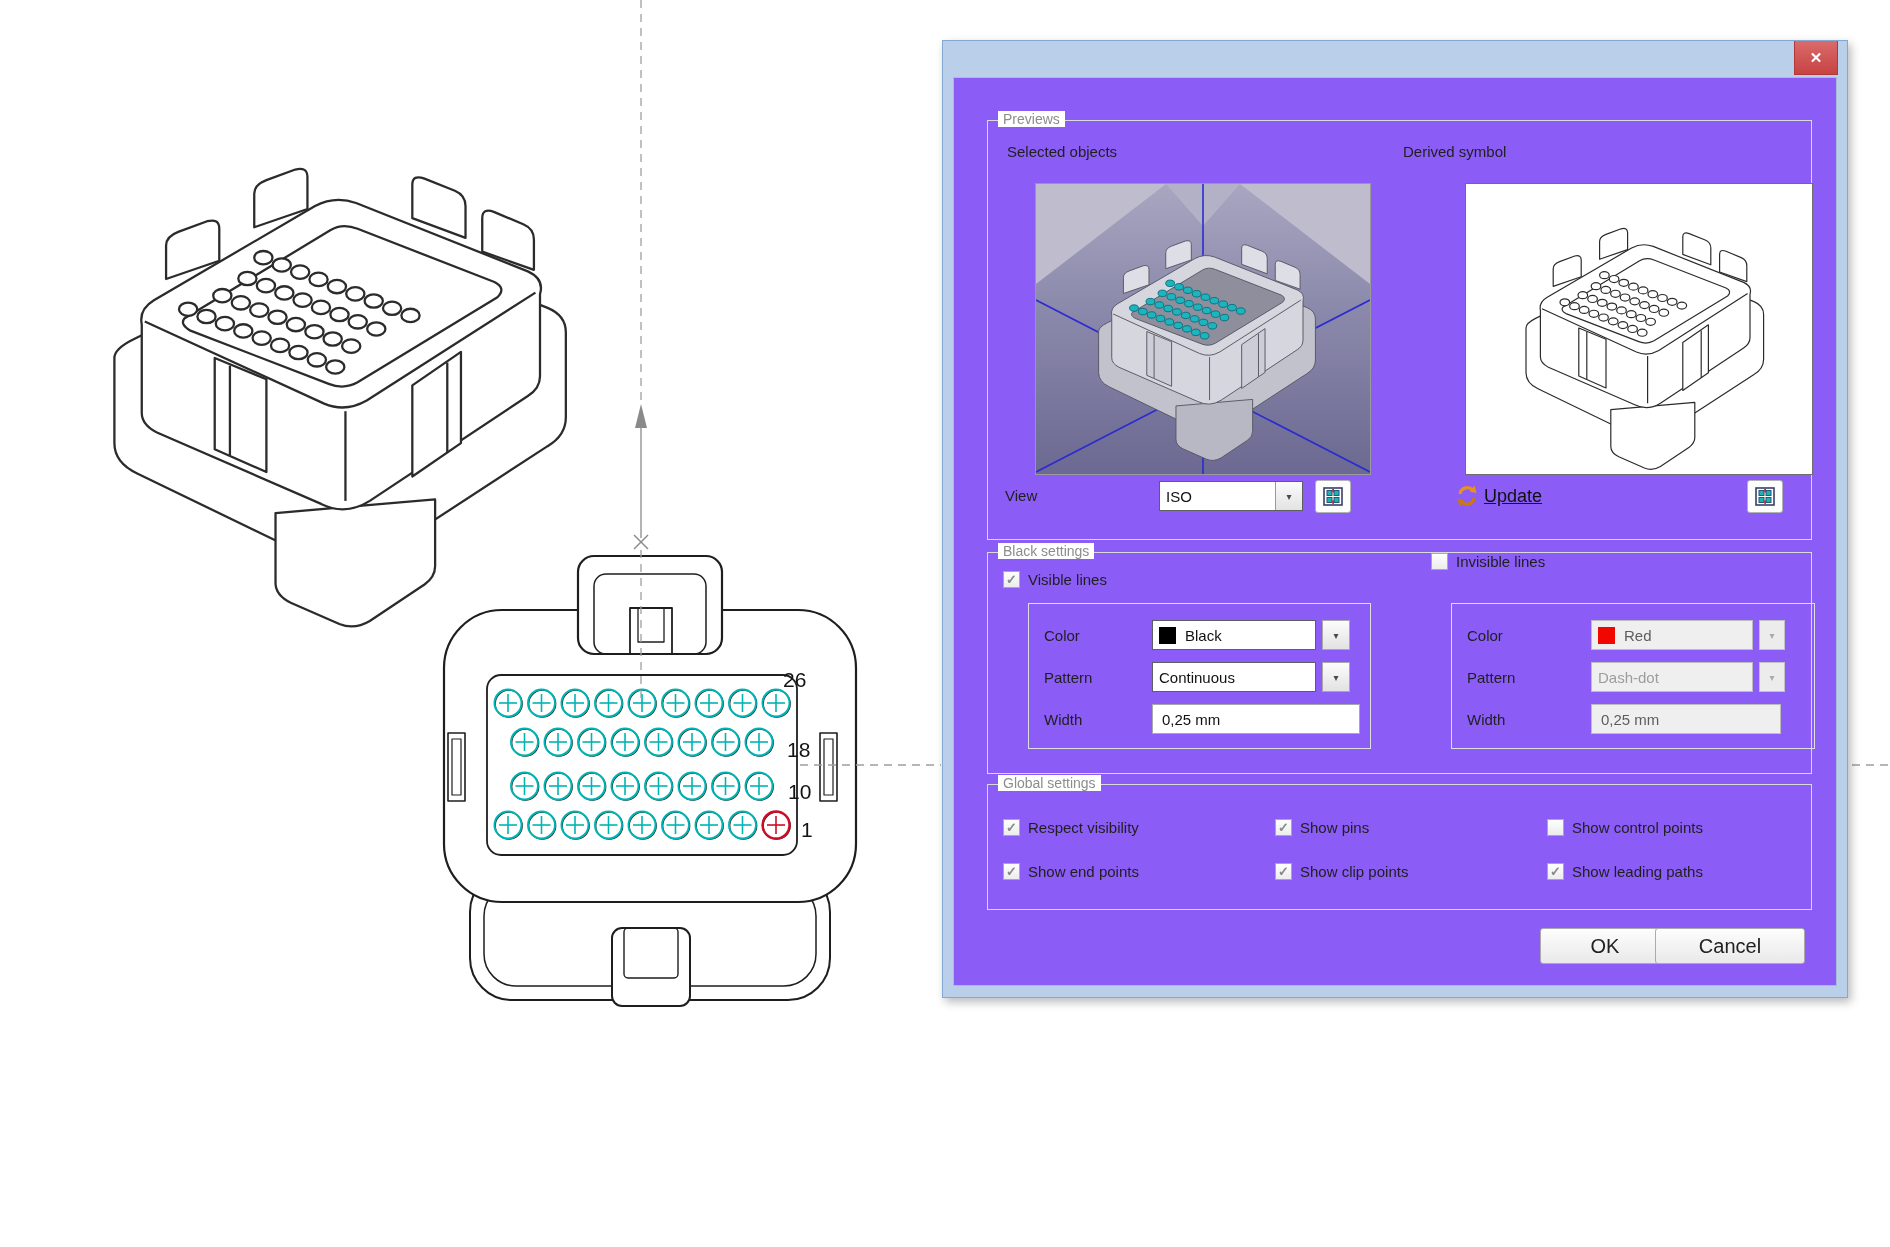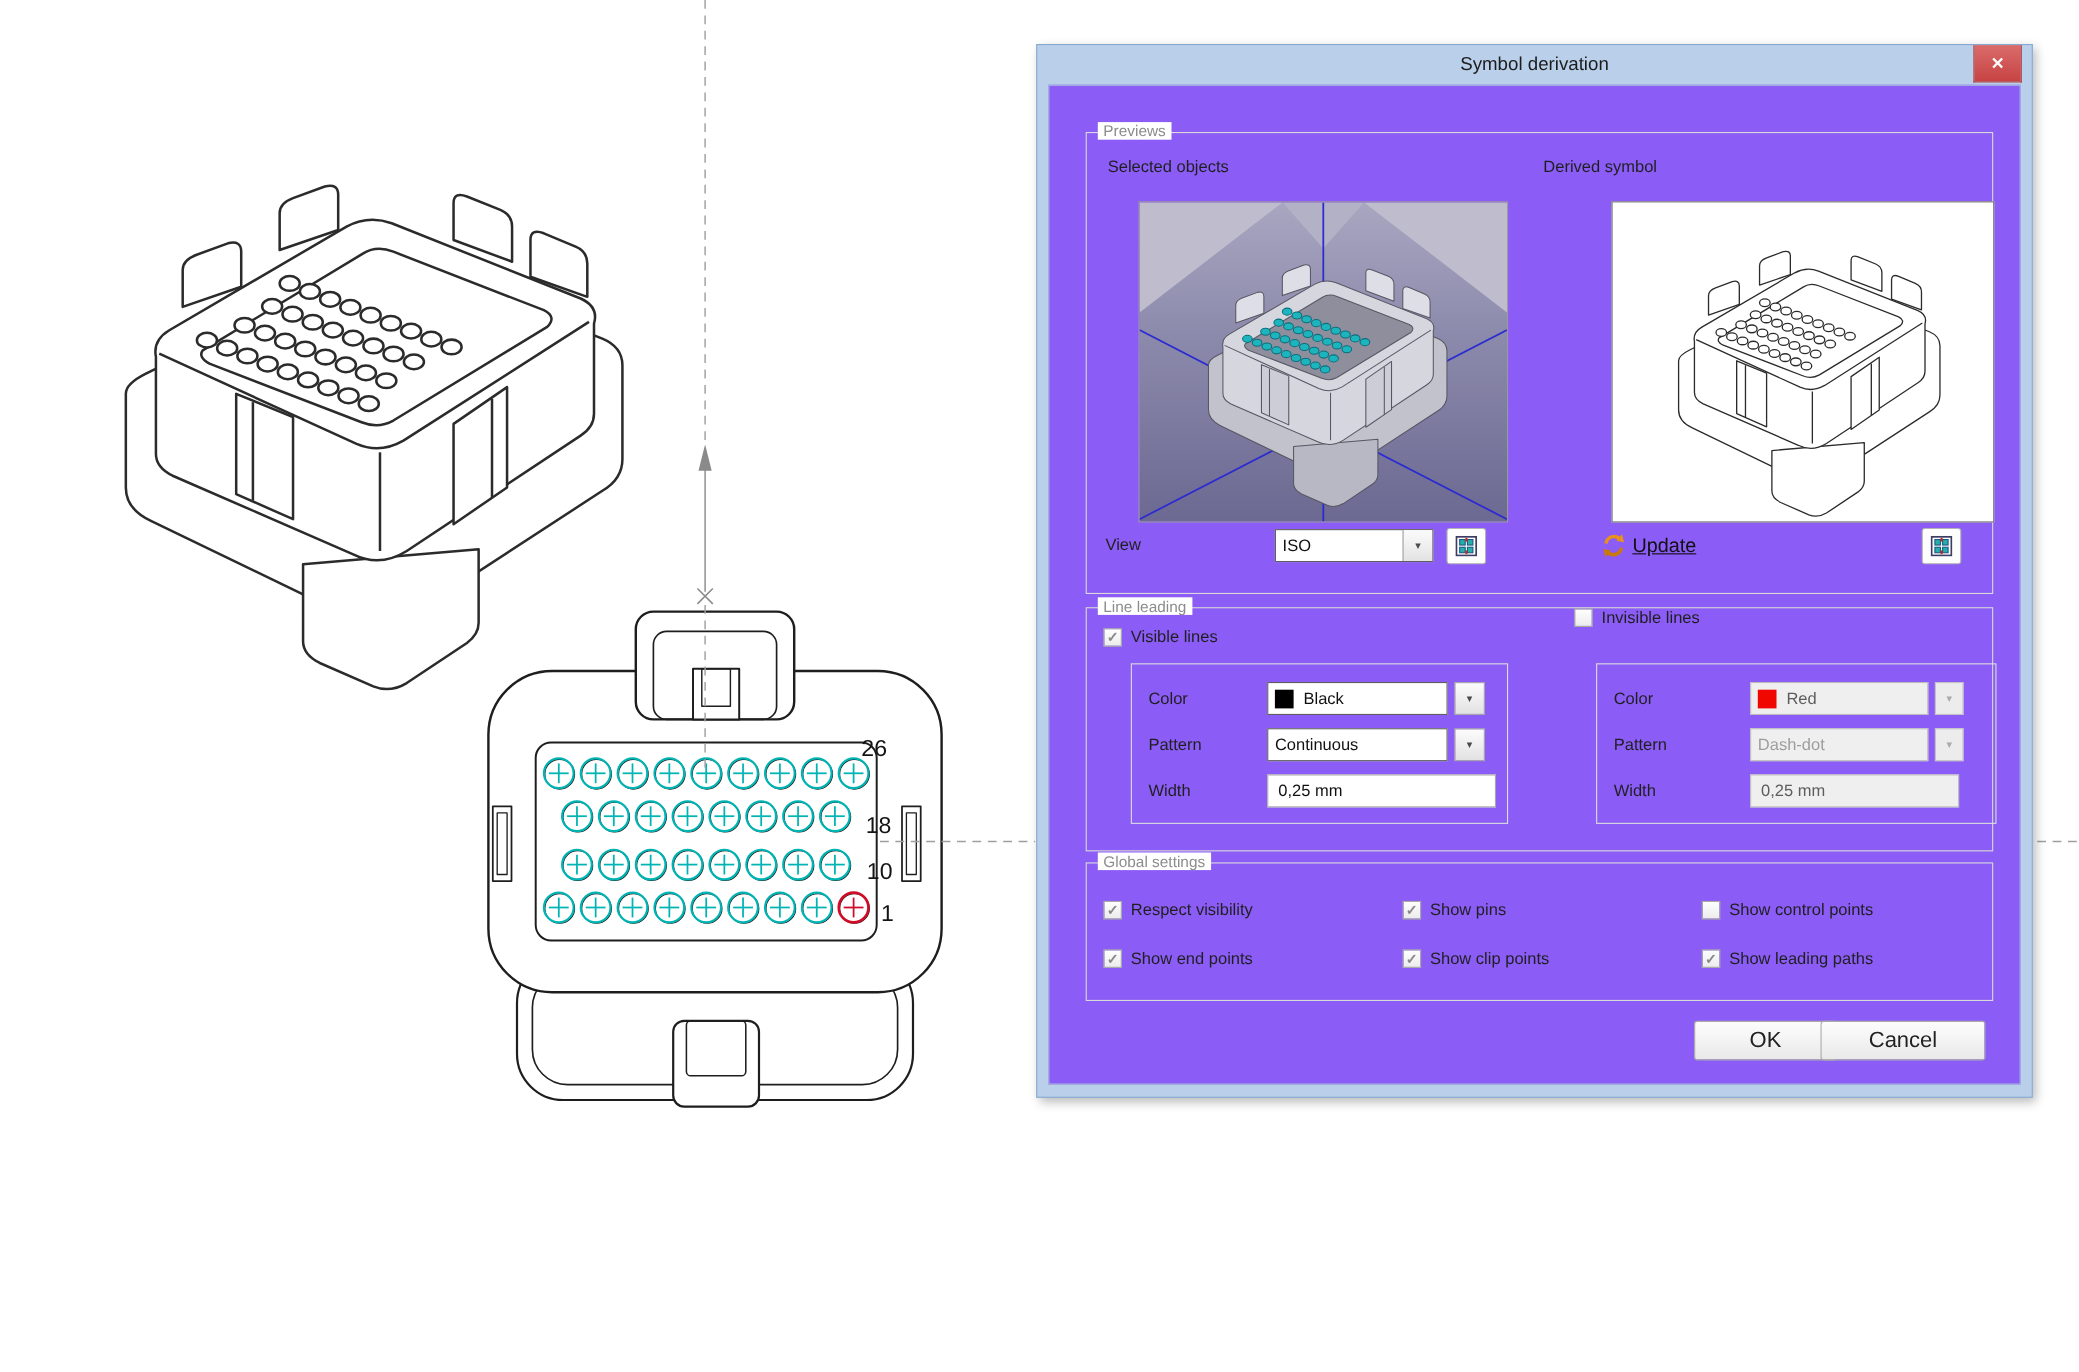--- a/index.html
+++ b/index.html
@@ -295,21 +295,20 @@
       <line x1="634" y1="535" x2="648" y2="549"></line>
       <line x1="648" y1="535" x2="634" y2="549"></line>
     </g>
     <g stroke="#9f9f9f" stroke-width="1.3">
       <line x1="800" y1="765" x2="941" y2="765" stroke-dasharray="8 6"></line>
       <line x1="1852" y1="765" x2="1890" y2="765" stroke-dasharray="8 6"></line>
     </g>
   </svg>
 
   <div class="dialog">
-    <div class="dialog-title">Symbol derivation</div>
     <div class="close-btn">
       <span>✕</span>
     </div>
 
     <div class="dialog-content">
 
       <div class="group" style="left:33px;top:42px;width:825px;height:420px;">
         <span class="group-label">Previews</span>
 
         <span class="lbl" style="left:19px;top:22px;">Selected objects</span>
@@ -474,21 +473,21 @@
             <rect x="11" y="3.5" width="5" height="5" fill="#24aeae" stroke="#1c5a80" stroke-width="1"></rect>
             <rect x="4" y="10.5" width="5" height="5" fill="#24aeae" stroke="#1c5a80" stroke-width="1"></rect>
             <rect x="11" y="10.5" width="5" height="5" fill="#24aeae" stroke="#1c5a80" stroke-width="1"></rect>
             <rect x="9.2" y="2" width="1.8" height="3.4" fill="#c32323"></rect>
             <rect x="9.2" y="13.4" width="1.8" height="3.4" fill="#c32323"></rect>
           </svg>
         </div>
       </div>
 
       <div class="group" style="left:33px;top:474px;width:825px;height:222px;">
-        <span class="group-label">Line leading</span>
+        <span class="group-label">Black settings</span>
 
         <div class="cb-item" style="left:15px;top:18px;">
           <span class="checkbox">✓</span>
           <span class="cb-label">Visible lines</span>
         </div>
         <div class="group" style="left:40px;top:50px;width:343px;height:146px;border-color:#dedede;">
           <span class="lbl" style="left:15px;top:23px;">Color</span>
           <div class="combo" style="left:123px;top:16px;width:164px;">
             <span class="swatch swatch-black"></span>
             <span>Black</span>

